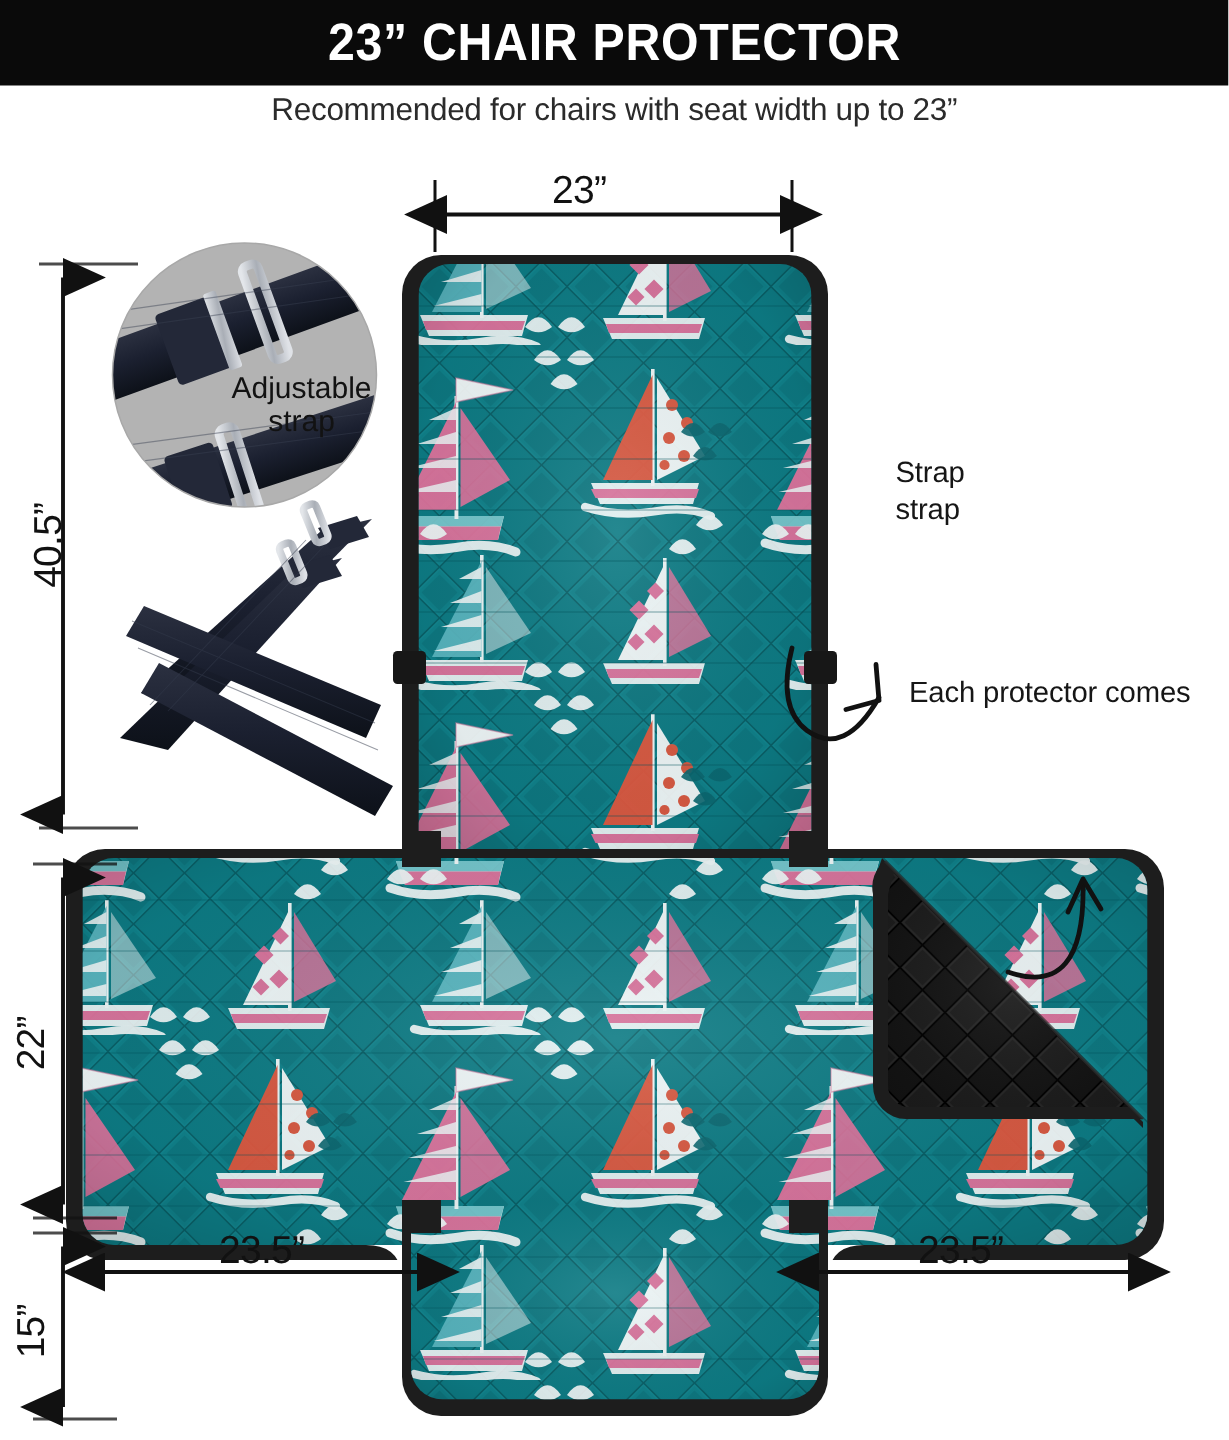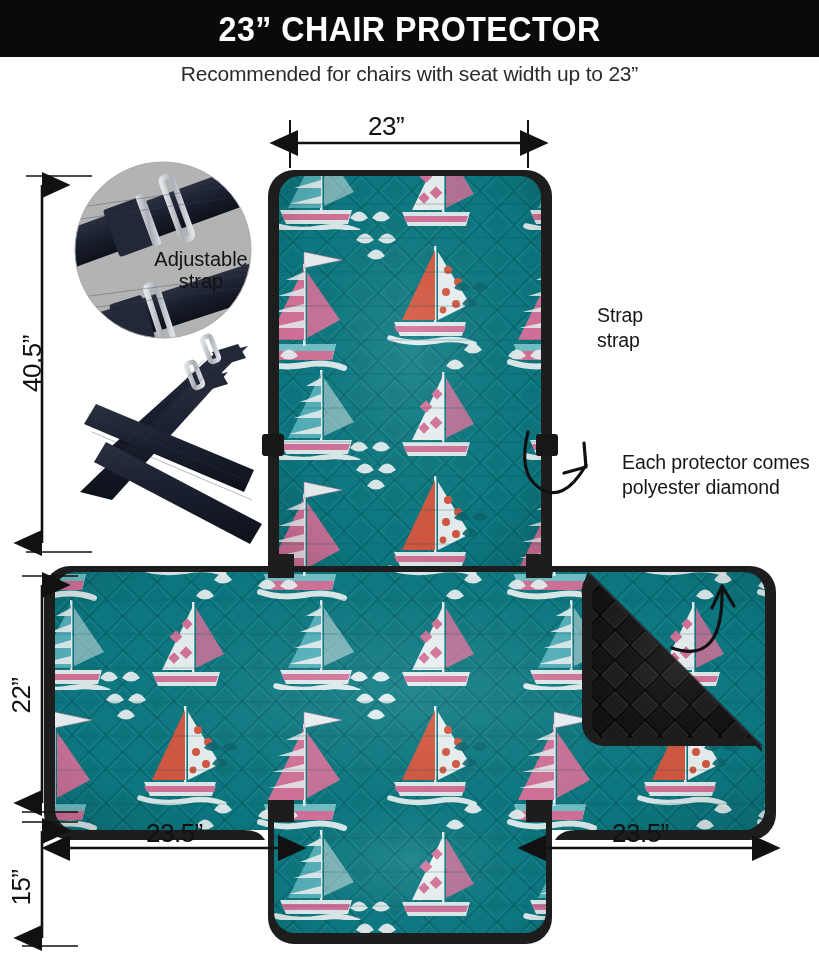--- a/index.html
+++ b/index.html
@@ -350,23 +350,22 @@
 
 <div class="dim-label" style="left:146px; top:818px;">23.5”</div>
 
 <div class="dim-label" style="left:612px; top:818px;">23.5”</div>
 
 <div class="note" style="left:597px; top:303px;">
   <div>Strap</div>
   <div>strap</div>
 </div>
 
-<div class="note" style="left:622px; top:450px;">
+<div class="note" style="left:606px; top:450px;">
   <div>Each protector comes</div>
-  <div>polyester diamond</div>
 </div>
 
 <svg width="819" height="960" viewBox="0 0 819 960" style="position:absolute;left:0;top:0;">
   <defs>
     <clipPath id="circClip">
         <circle cx="163" cy="250" r="88"></circle>
       </clipPath>
     <linearGradient id="webbing" x1="0" y1="0" x2="0" y2="1">
       <stop offset="0%" stop-color="#2b3040"></stop>
       <stop offset="45%" stop-color="#1b2030"></stop>

